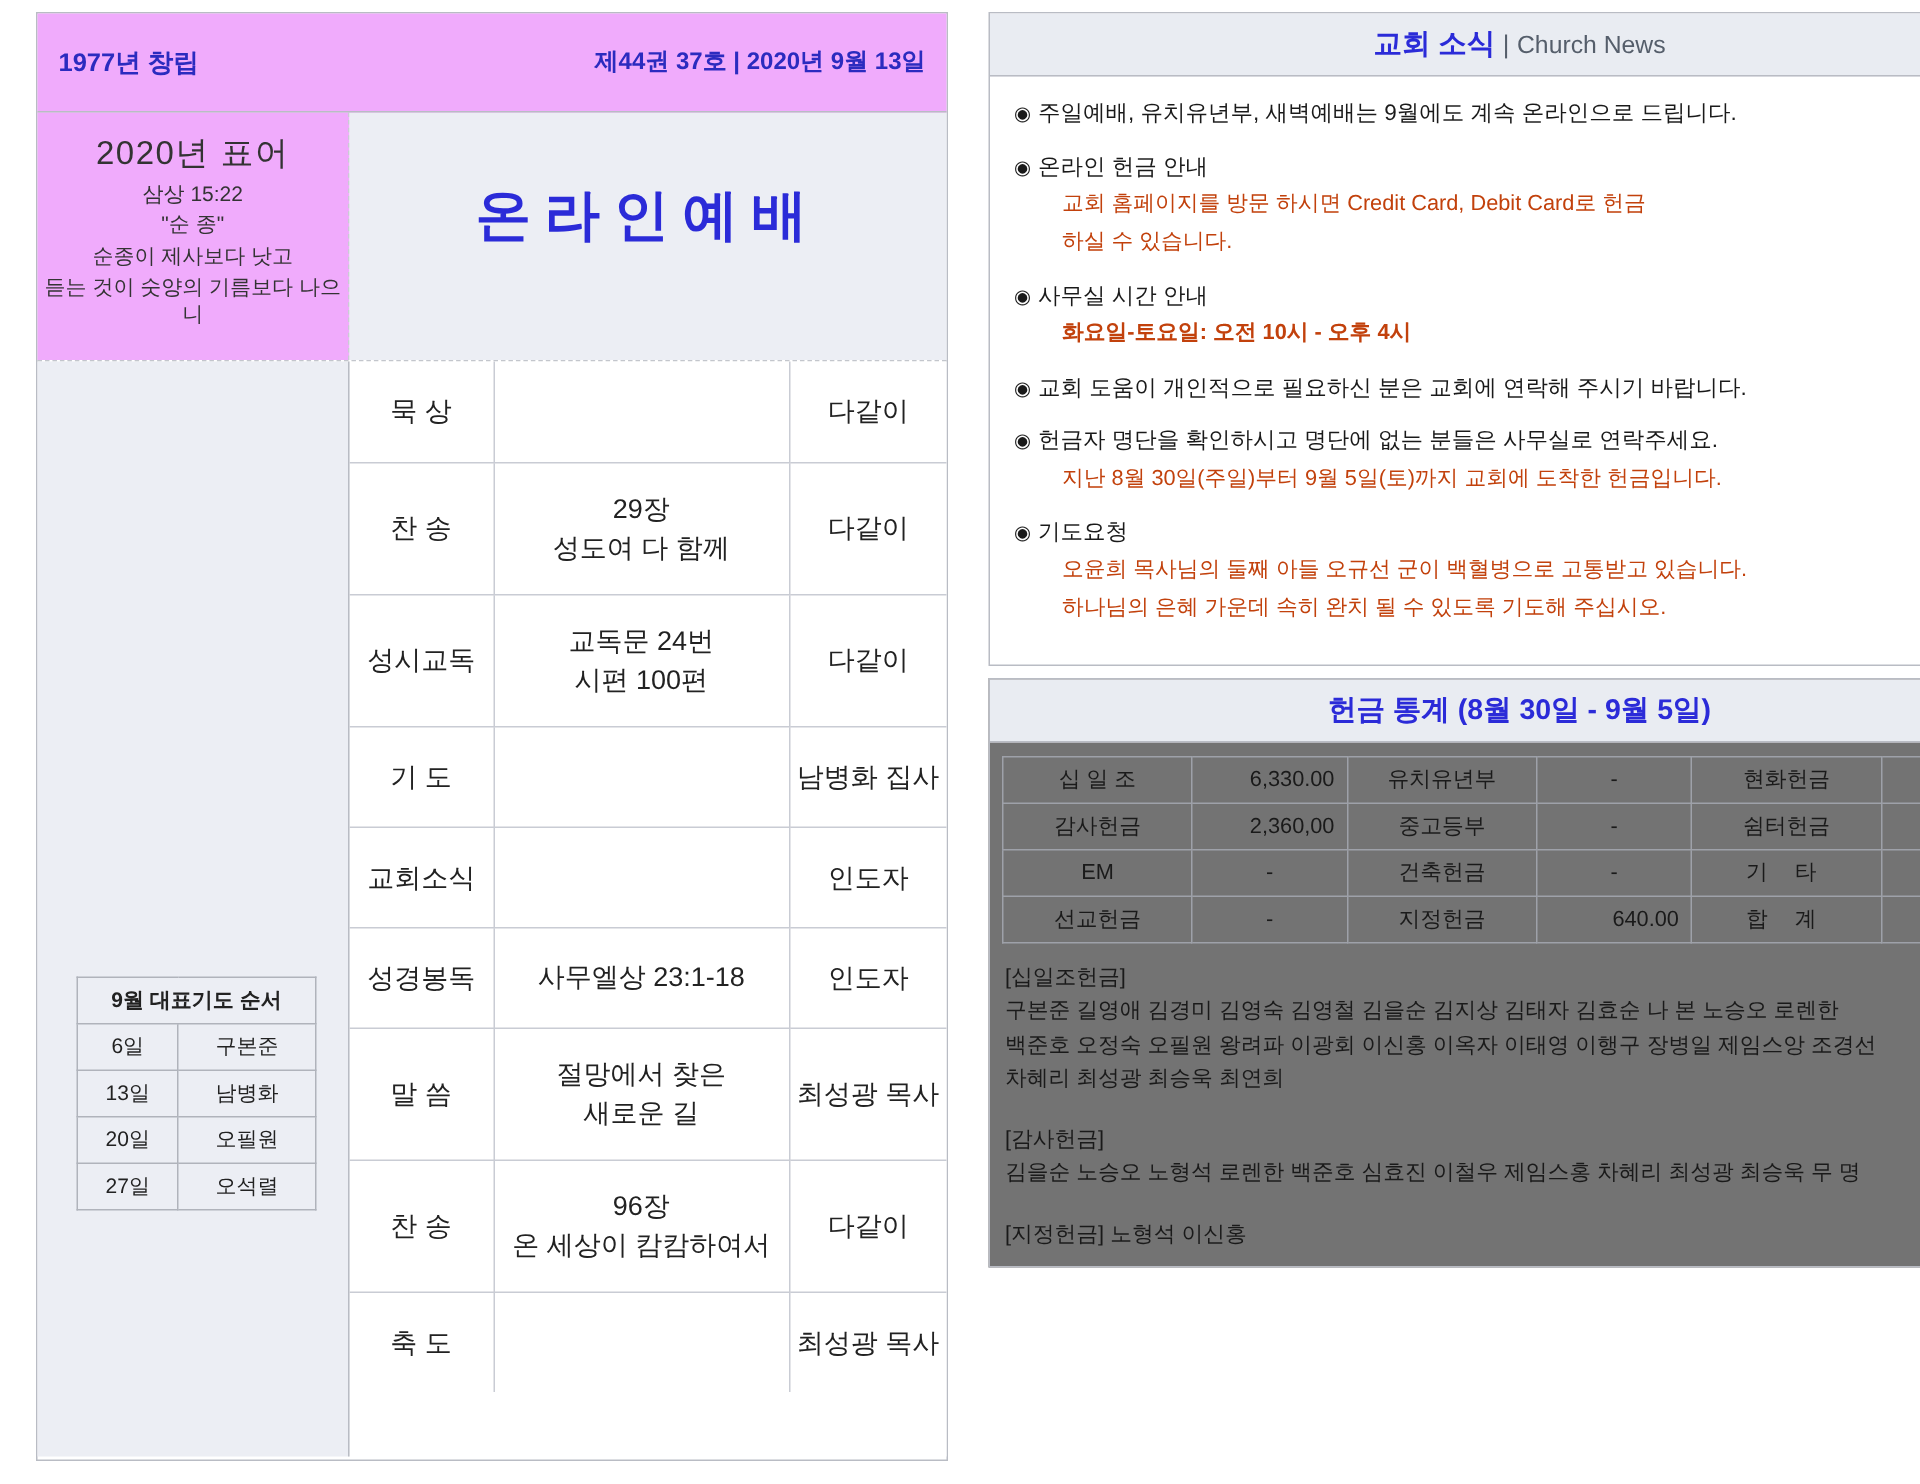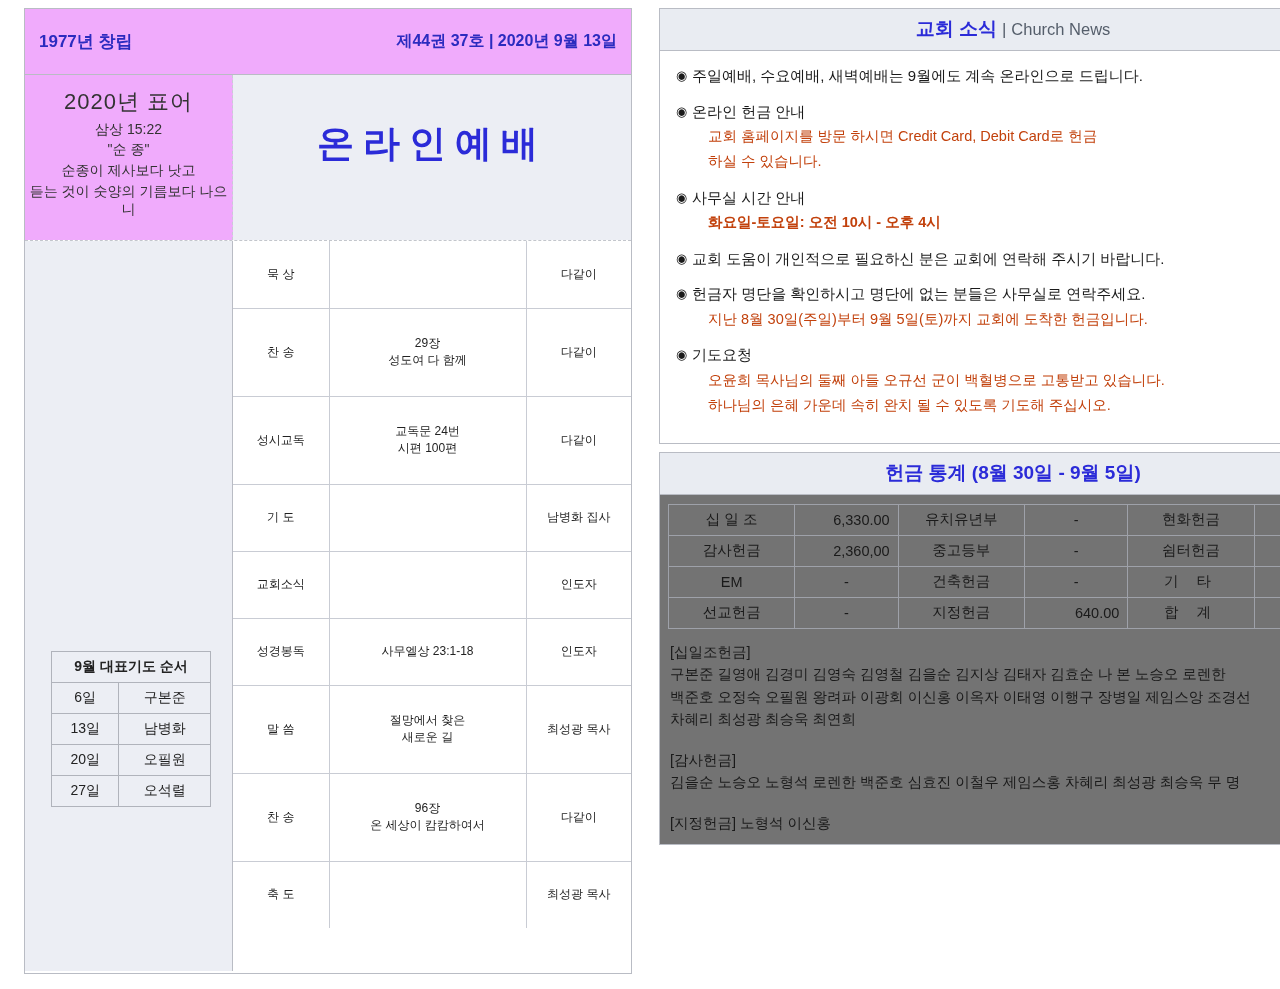--- a/index.html
+++ b/index.html
@@ -122,21 +122,21 @@
   .order-col {
     flex: 1;
     background: #ffffff;
   }
   .order-table {
     width: 100%;
     border-collapse: collapse;
   }
   .order-table td {
     border-bottom: 1px solid #c9ccd4;
-    font-size: 12px;
+    font-size: 18px;
     color: #222222;
     text-align: center;
     vertical-align: middle;
     height: 67px;
   }
   .order-table tr:last-child td { border-bottom: none; margin-top: 44px; }
   .col-a {
     width: 96px;
     border-right: 1px solid #c9ccd4;
     letter-spacing: 0;
@@ -354,21 +354,21 @@
   <div id="right-panel">
 
     <div class="news-box">
       <div class="news-head">
         <span class="kr">교회 소식</span><span class="bar">|</span><span class="en">Church News</span>
       </div>
       <div class="news-body" id="news-body">
           <div class="news-item">
             <div class="news-line">
               <span class="bullet">◉</span>
-              <span class="news-main">주일예배, 수요예배, 새벽예배는 9월에도 계속 온라인으로 드립니다.</span>
+              <span class="news-main">주일예배, 유치유년부, 새벽예배는 9월에도 계속 온라인으로 드립니다.</span>
             </div>
           </div>
           <div class="news-item">
             <div class="news-line">
               <span class="bullet">◉</span>
               <span class="news-main">온라인 헌금 안내</span>
             </div>
             <div class="news-sub">교회 홈페이지를 방문 하시면 Credit Card, Debit Card로 헌금</div>
             <div class="news-sub">하실 수 있습니다.</div>
           </div>

